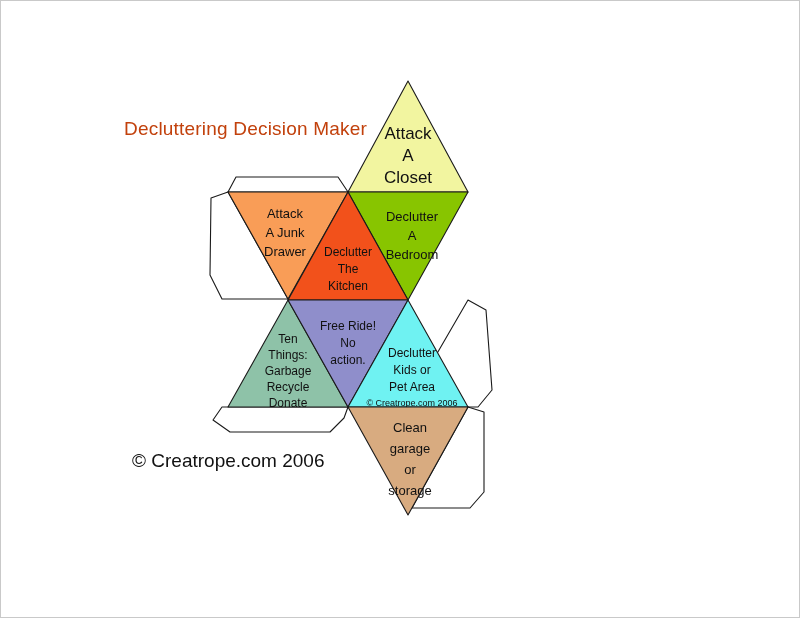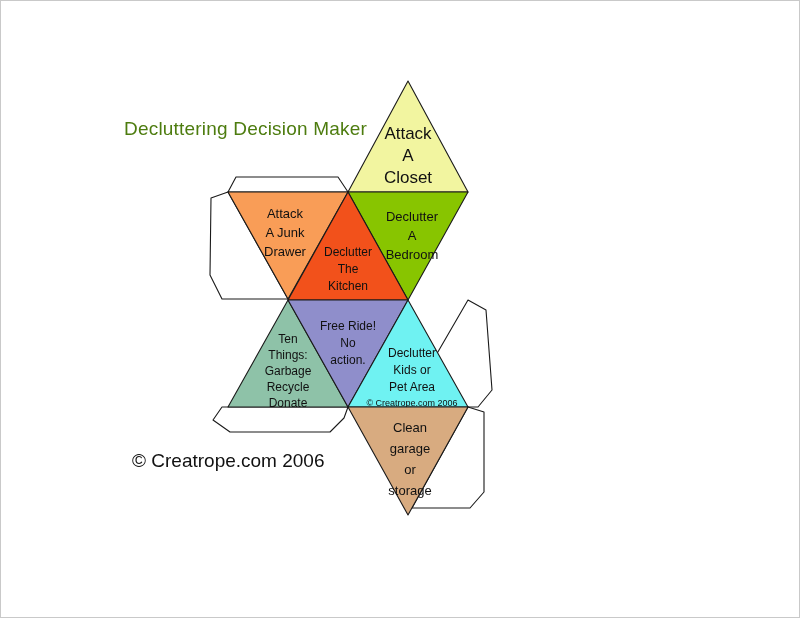--- a/index.html
+++ b/index.html
@@ -16,21 +16,21 @@
     width:800px;height:618px;
     border:1px solid #c9c9c9;
     box-sizing:border-box;
   }
   .title{
     position:absolute;
     left:124px;
     top:118px;
     font-size:19px;
     font-weight:400;
-    color:#4d7c0f;
+    color:#c2410c;
     letter-spacing:0.2px;
     white-space:nowrap;
   }
   .copyright-main{
     position:absolute;
     left:132px;
     top:450px;
     font-size:19px;
     color:#111111;
     white-space:nowrap;

